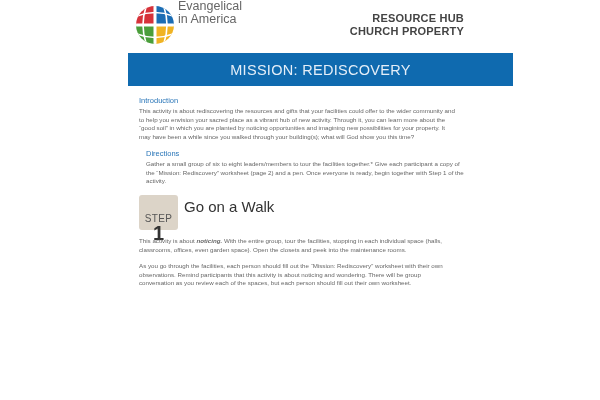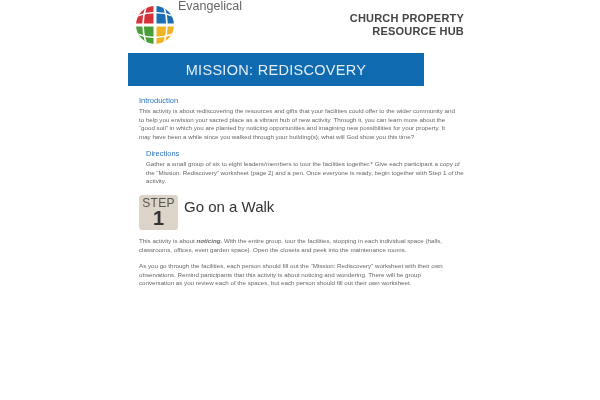--- a/index.html
+++ b/index.html
@@ -1,26 +1,26 @@
 <!DOCTYPE html>
 <html><head>
   <meta charset="utf-8">
   <style>
     html, body { margin:0; padding:0; background:#ffffff; }
     body { width:600px; height:400px; position:relative; overflow:hidden; font-family:"Liberation Sans", sans-serif; color:#555; }
     .logo { position:absolute; left:135px; top:5px; width:40px; height:40px; }
     .logo-text { position:absolute; left:178px; top:0; font-size:12.5px; line-height:13px; color:#666; font-family:"Liberation Sans", sans-serif; }
     .hub-title { position:absolute; right:136px; top:12px; text-align:right; font-size:11px; line-height:13px; font-weight:bold; color:#444; letter-spacing:0.2px; }
-    .banner { position:absolute; left:128px; top:53px; width:296px; height:33px; background:#0f6aaf; display:flex; align-items:center; justify-content:center; }
+    .banner { position:absolute; left:128px; top:53px; width:385px; height:33px; background:#0f6aaf; display:flex; align-items:center; justify-content:center; }
     .banner span { color:#e4eef8; font-size:14.5px; letter-spacing:0.3px; }
     .section { position:absolute; left:139px; width:318px; }
     .heading { font-size:7.5px; font-weight:normal; color:#2a76b8; line-height:9px; }
     .para { font-size:6.2px; line-height:8.5px; color:#666; margin:0; }
     .step-box { position:absolute; left:139px; top:195px; width:39px; height:35px; background:#dcd4c8; border-radius:3px; text-align:center; }
-    .step-label { font-size:12px; color:#555; line-height:11px; padding-top:3px; letter-spacing:0.3px; }
+    .step-label { font-size:10px; color:#555; line-height:11px; padding-top:18px; letter-spacing:0.3px; }
     .step-num { font-size:20px; font-weight:bold; color:#333; line-height:19px; }
     .step-title { position:absolute; left:184px; top:198px; font-size:15px; font-weight:normal; color:#333; }
   </style>
 </head>
 <body>
 
 <div class="logo">
   <svg width="40" height="40" viewBox="0 0 40 40">
     <defs>
       <clipPath id="c">
@@ -37,25 +37,26 @@
       <path d="M11 2 Q5 20 11 38" stroke="#fff" stroke-width="1.6" fill="none"></path>
       <path d="M29 2 Q35 20 29 38" stroke="#fff" stroke-width="1.6" fill="none"></path>
       <rect x="18.5" y="0" width="3" height="40" fill="#fff"></rect>
       <rect x="0" y="18.5" width="40" height="3" fill="#fff"></rect>
     </g>
   </svg>
 </div>
 
 <div class="logo-text">
   <div>Evangelical</div>
+  <div>in America</div>
 </div>
 
 <div class="hub-title">
+  <div>RESOURCE HUB</div>
   <div>CHURCH PROPERTY</div>
-  <div>RESOURCE HUB</div>
 </div>
 
 <div class="banner">
   <span>MISSION: REDISCOVERY</span>
 </div>
 
 <div class="section" style="top:96px;">
   <div class="heading">Introduction</div>
   <p class="para" style="margin-top:2px;">This activity is about rediscovering the resources and gifts that your facilities could offer to the wider community and to help you envision your sacred place as a vibrant hub of new activity. Through it, you can learn more about the “good soil” in which you are planted by noticing opportunities and imagining new possibilities for your property. It may have been a while since you walked through your building(s); what will God show you this time?</p>
 </div>

